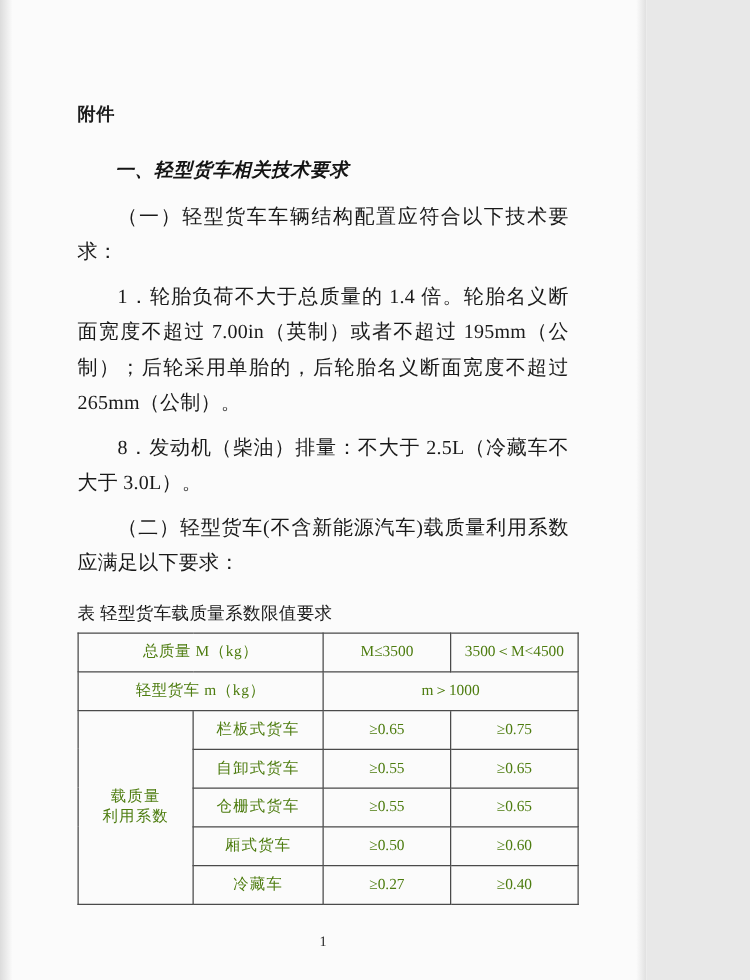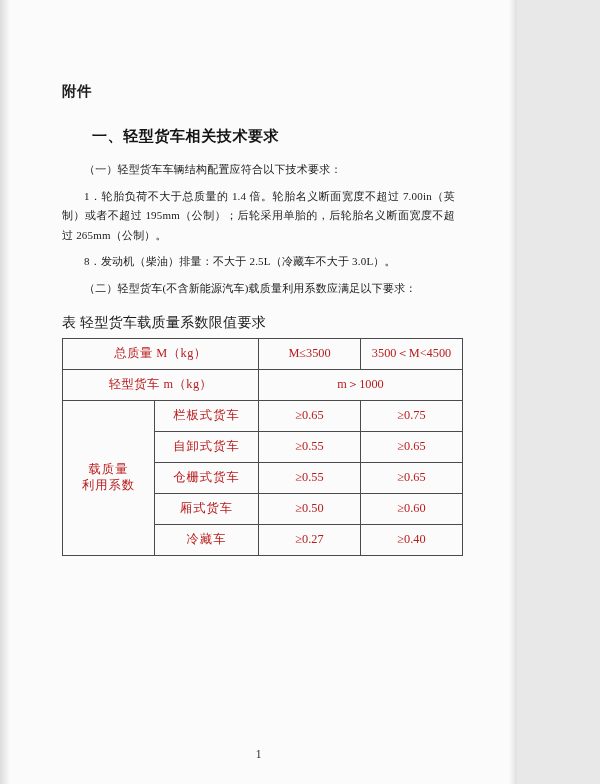--- a/index.html
+++ b/index.html
@@ -52,23 +52,24 @@
     letter-spacing: 1px;
     margin: 0 0 32px 0;
   }
   .section-head {
     font-size: 15px;
     font-weight: bold;
     color: #141414;
     letter-spacing: 0.6px;
     margin: 0 0 14px 0;
     padding-left: 30px;
+    font-style: italic;
   }
   .para {
-    font-size: 11px;
+    font-size: 16px;
     color: #1a1a1a;
     line-height: 1.78;
     margin: 0 0 7px 0;
     text-align: justify;
     text-indent: 2em;
     letter-spacing: 0.2px;
   }
   .table-caption {
     text-align: left;
     font-size: 14px;
@@ -78,21 +79,21 @@
   }
   table.spec {
     border-collapse: collapse;
     width: 400px;
     margin: 0 auto;
     table-layout: fixed;
   }
   table.spec td {
     border: 1px solid #4a4a4a;
     font-size: 12.3px;
-    color: #b91c1c;
+    color: #4d7c0f;
     text-align: center;
     vertical-align: middle;
     padding: 7px 2px;
     line-height: 1.3;
   }
   td.lab {
     letter-spacing: 0.5px;
   }
   td.rowlabel {
     letter-spacing: 1px;

